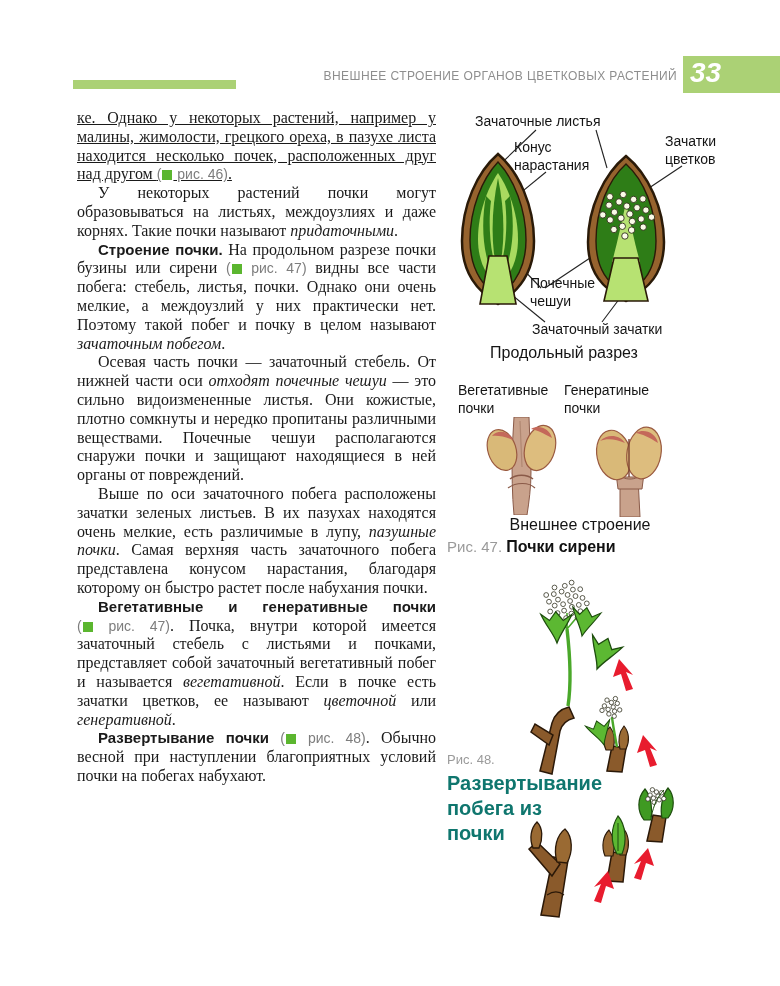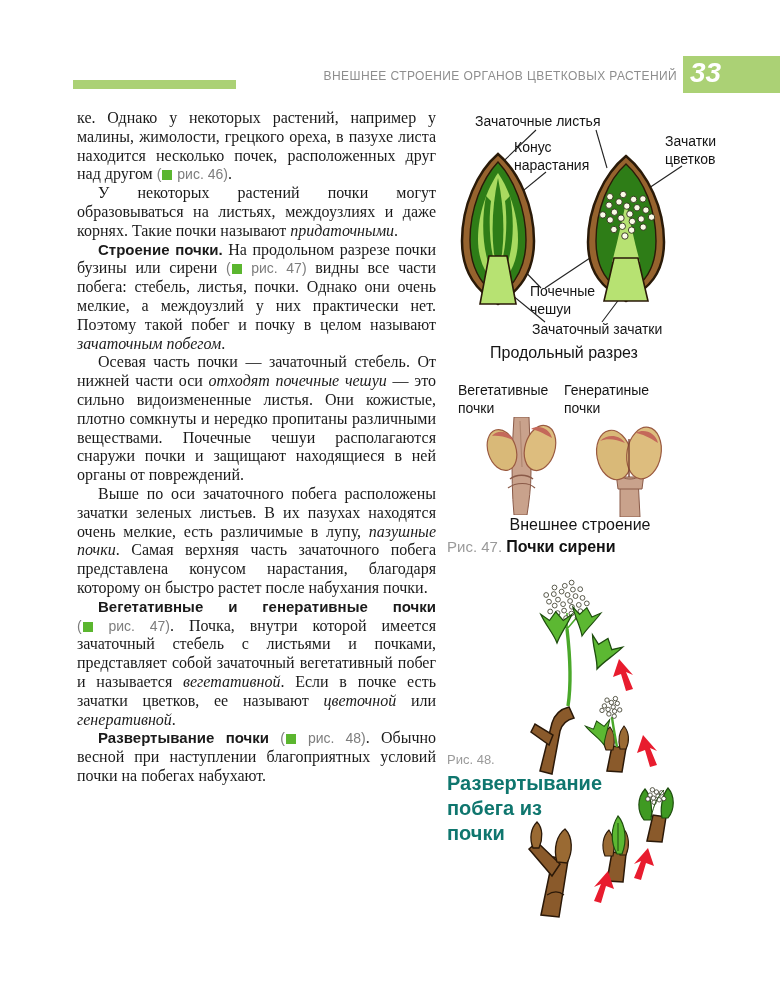--- a/index.html
+++ b/index.html
@@ -15,36 +15,36 @@
   .head-bar{position:absolute;left:73px;top:80px;width:163px;height:9px;background:var(--accent-green);}
   .running-head{position:absolute;right:103px;top:69px;width:420px;text-align:right;
         font-family:"Liberation Sans", sans-serif;font-size:12px;letter-spacing:.4px;color:#8e8e8e;}
   .page-num-box{position:absolute;left:683px;top:56px;width:97px;height:37px;background:var(--accent-green);}
   .page-num{position:absolute;left:7px;top:1px;font-family:"Liberation Sans", sans-serif;
         font-weight:bold;font-style:italic;font-size:28px;color:#ffffff;}
   
   .text-col{position:absolute;left:77px;top:109px;width:359px;font-size:16px;line-height:18.8px;
         text-align:justify;}
   .text-col p{margin:0;text-indent:21px;}
-  .text-col p.noindent{text-indent:0;}
+  .text-col p.noindent{text-indent:0;text-decoration:underline;}
   .seg-bold{font-family:"Liberation Sans", sans-serif;font-weight:bold;font-size:15px;}
   .seg-italic{font-style:italic;}
   .figref{font-family:"Liberation Sans", sans-serif;font-size:14px;color:var(--ref-gray);white-space:nowrap;}
   .figref .bullet{display:inline-block;width:10px;height:10px;background:var(--bullet-green);
         margin:0 1px;vertical-align:-1px;}
   
   .figures{position:absolute;left:447px;top:110px;width:333px;height:860px;}
   .fl{position:absolute;font-family:"Liberation Sans", sans-serif;font-size:14px;line-height:1.3;color:#141414;}
   
   .fig47-diagram{position:absolute;left:3px;top:0;width:330px;height:262px;}
   .fig47-diagram svg{position:absolute;left:0;top:0;}
   .lbl-leaves{left:25px;top:2px;}
   .lbl-cone{left:64px;top:28px;width:92px;}
   .lbl-flowers{left:215px;top:22px;width:70px;}
-  .lbl-scales{left:80px;top:172px;width:90px;}
+  .lbl-scales{left:80px;top:164px;width:90px;}
   .lbl-stem47{left:82px;top:210px;width:180px;}
   .cap-section{left:40px;top:233px;width:180px;text-align:left;font-size:16px;}
   
   .fig47-photos{position:absolute;left:3px;top:265px;width:330px;height:165px;}
   .fig47-photos svg{position:absolute;}
   .lbl-veg{left:8px;top:6px;width:110px;}
   .lbl-gen{left:114px;top:6px;width:110px;}
   .photoA{left:32px;top:42px;}
   .photoB{left:136px;top:50px;}
   .cap-exterior{left:15px;top:140px;width:230px;text-align:center;font-size:16px;}

